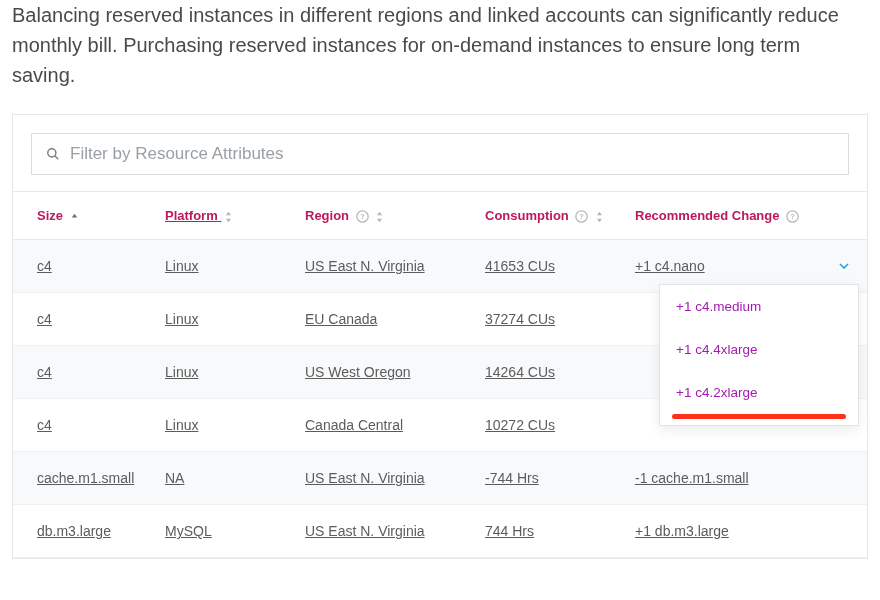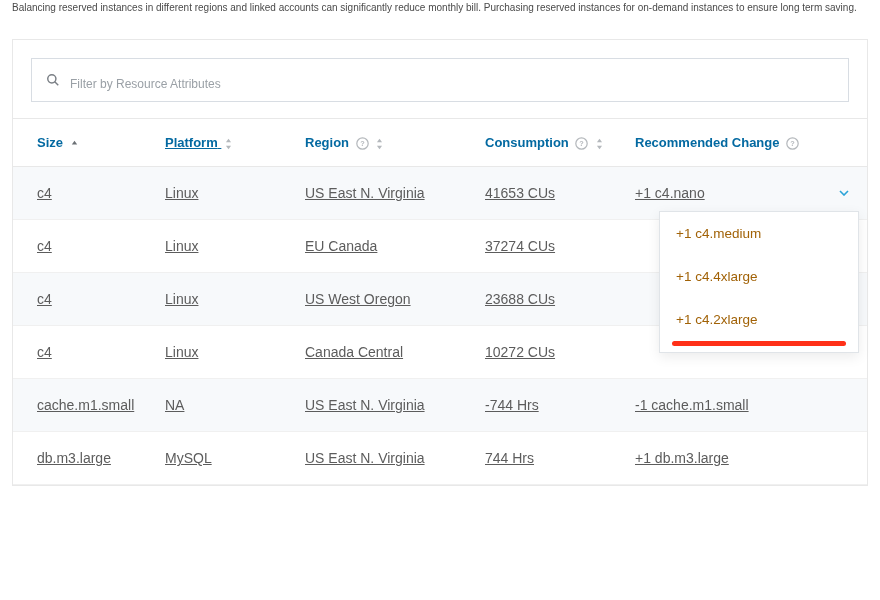--- a/index.html
+++ b/index.html
@@ -1,36 +1,36 @@
 <!DOCTYPE html>
 <html><head>
   <meta charset="utf-8">
   <style>
     * { box-sizing: border-box; margin: 0; padding: 0; }
     body { font-family: -apple-system, BlinkMacSystemFont, "Segoe UI", Helvetica, Arial, sans-serif; background: #fff; width: 880px; }
-    .description { color: #4a4a4a; font-size: 10px; line-height: 1.5; padding: 0 12px 12px 12px; }
+    .description { color: #4a4a4a; font-size: 20px; line-height: 1.5; padding: 0 12px 12px 12px; }
     .panel { margin: 12px; border: 1px solid #e8e8e8; background: #fff; }
     .filter-bar { padding: 18px 18px 16px 18px; }
     .filter-input-wrap { border: 1px solid #d8dde3; display: flex; align-items: center; padding: 10px 14px; gap: 10px; }
-    .filter-input { border: none; outline: none; flex: 1; font-size: 12px; color: #000000; background: transparent; margin-top: 8px; }
+    .filter-input { border: none; outline: none; flex: 1; font-size: 17px; color: #000000; background: transparent; }
     .filter-input::placeholder { color: #9aa0a6; }
     .search-icon svg { display: block; }
     table { width: 100%; border-collapse: collapse; }
-    thead th { text-align: left; font-weight: 600; font-size: 13px; color: #0369a1; padding: 16px 12px; border-top: 1px solid #e8e8e8; border-bottom: 1px solid #e8e8e8; white-space: nowrap; }
+    thead th { text-align: left; font-weight: 600; font-size: 13px; color: #be185d; padding: 16px 12px; border-top: 1px solid #e8e8e8; border-bottom: 1px solid #e8e8e8; white-space: nowrap; }
     thead th:first-child { padding-left: 24px; }
     tbody td { font-size: 14px; color: #5c5c5c; padding: 18px 12px; border-bottom: 1px solid #f0f0f0; text-decoration: underline; }
     tbody td:first-child { padding-left: 24px; }
     tbody tr.alt { background: #f7f9fb; }
     .sort-icon, .help-icon { display: inline-flex; vertical-align: middle; margin-left: 3px; }
     .sort-icon svg, .help-icon svg { display: block; }
     .dropdown-cell { position: relative; }
     .dropdown-caret { position: absolute; right: 18px; top: 50%; transform: translateY(-50%); }
     .dropdown-caret svg { display:block; }
     .dropdown-menu { position: absolute; top: 44px; right: 8px; width: 200px; background: #fff; border: 1px solid #e0e4e8; box-shadow: 0 4px 12px rgba(0,0,0,0.08); z-index: 10; }
-    .dropdown-item { padding: 14px 16px; font-size: 13.5px; color: #a16207; cursor: pointer; }
+    .dropdown-item { padding: 14px 16px; font-size: 13.5px; color: #a21caf; cursor: pointer; }
     .red-underline { height: 5px; background: #ff3018; border-radius: 3px; margin: 0 12px 6px 12px; }
     .col-size { width: 140px; }
     .col-platform { width: 140px; text-decoration: underline; }
     .col-region { width: 180px; }
     .col-consumption { width: 150px; }
   </style>
 </head>
 <body>
 
 <div class="description">Balancing reserved instances in different regions and linked accounts can significantly reduce monthly bill. Purchasing reserved instances for on-demand instances to ensure long term saving.</div>
@@ -134,21 +134,21 @@
         <td>c4</td>
         <td>Linux</td>
         <td>EU Canada</td>
         <td>37274 CUs</td>
         <td></td>
       </tr>
       <tr class="alt">
         <td>c4</td>
         <td>Linux</td>
         <td>US West Oregon</td>
-        <td>23688 CUs</td>
+        <td>14264 CUs</td>
         <td></td>
       </tr>
       <tr>
         <td>c4</td>
         <td>Linux</td>
         <td>Canada Central</td>
         <td>10272 CUs</td>
         <td></td>
       </tr>
       <tr class="alt">

